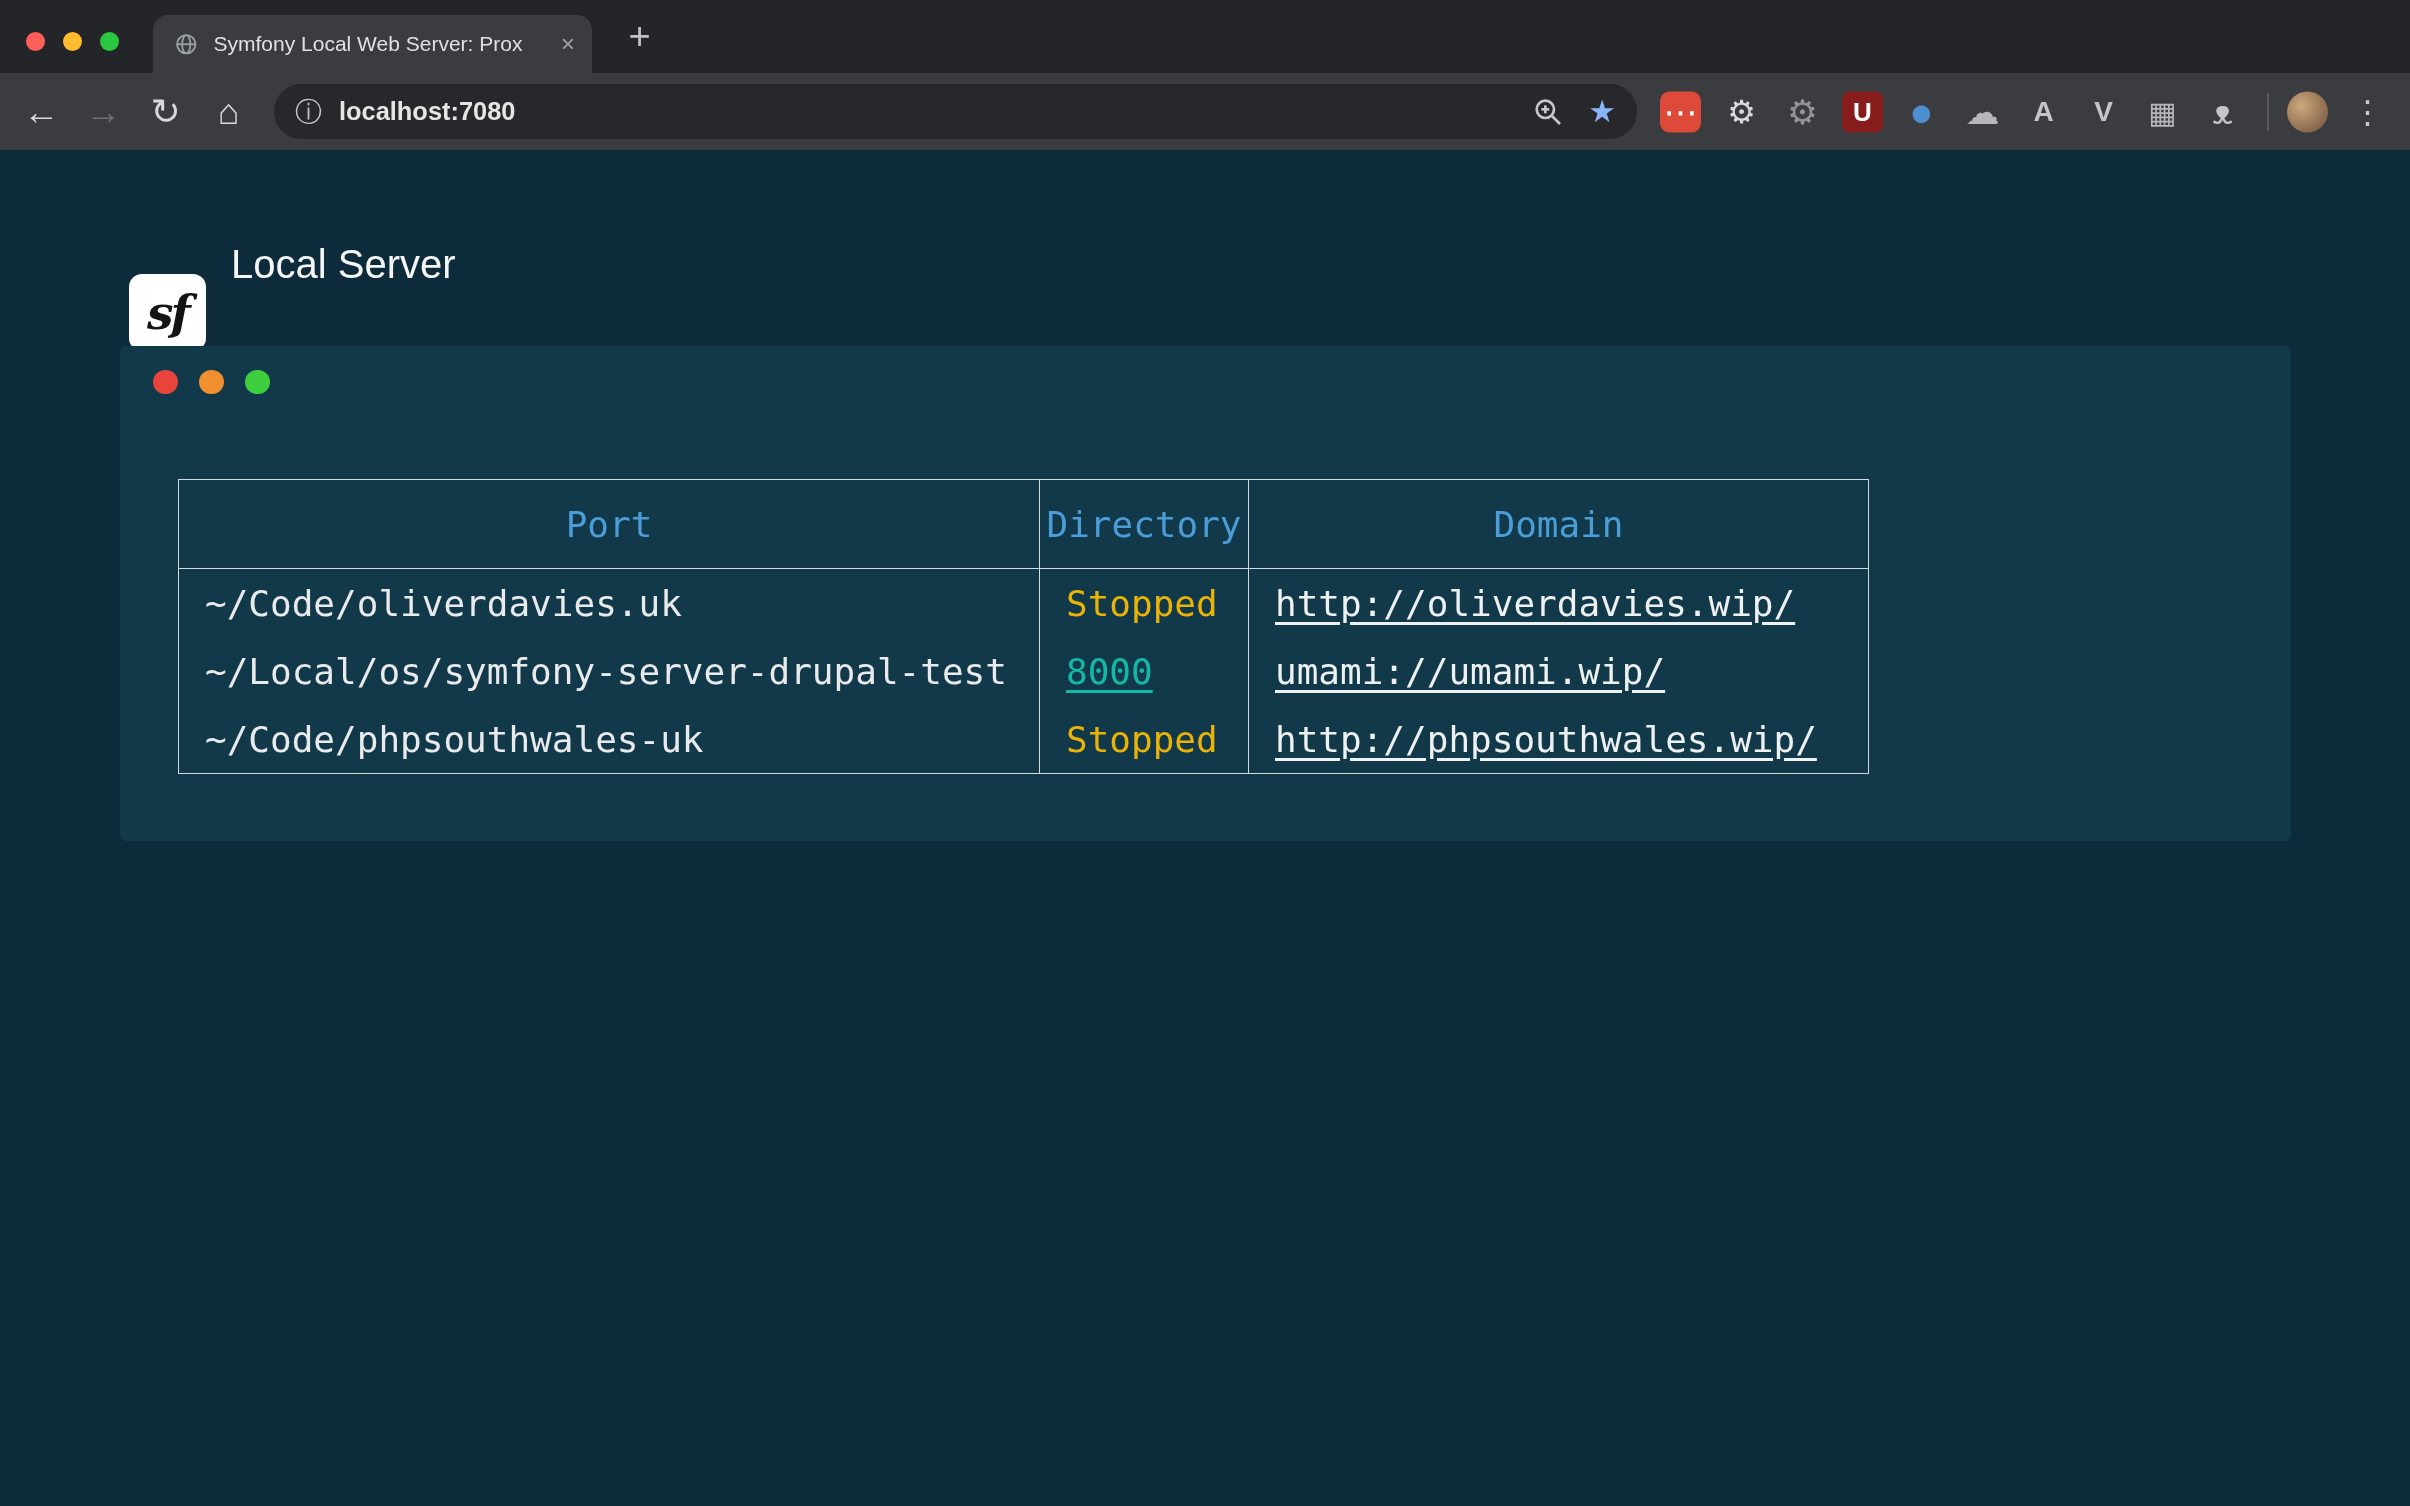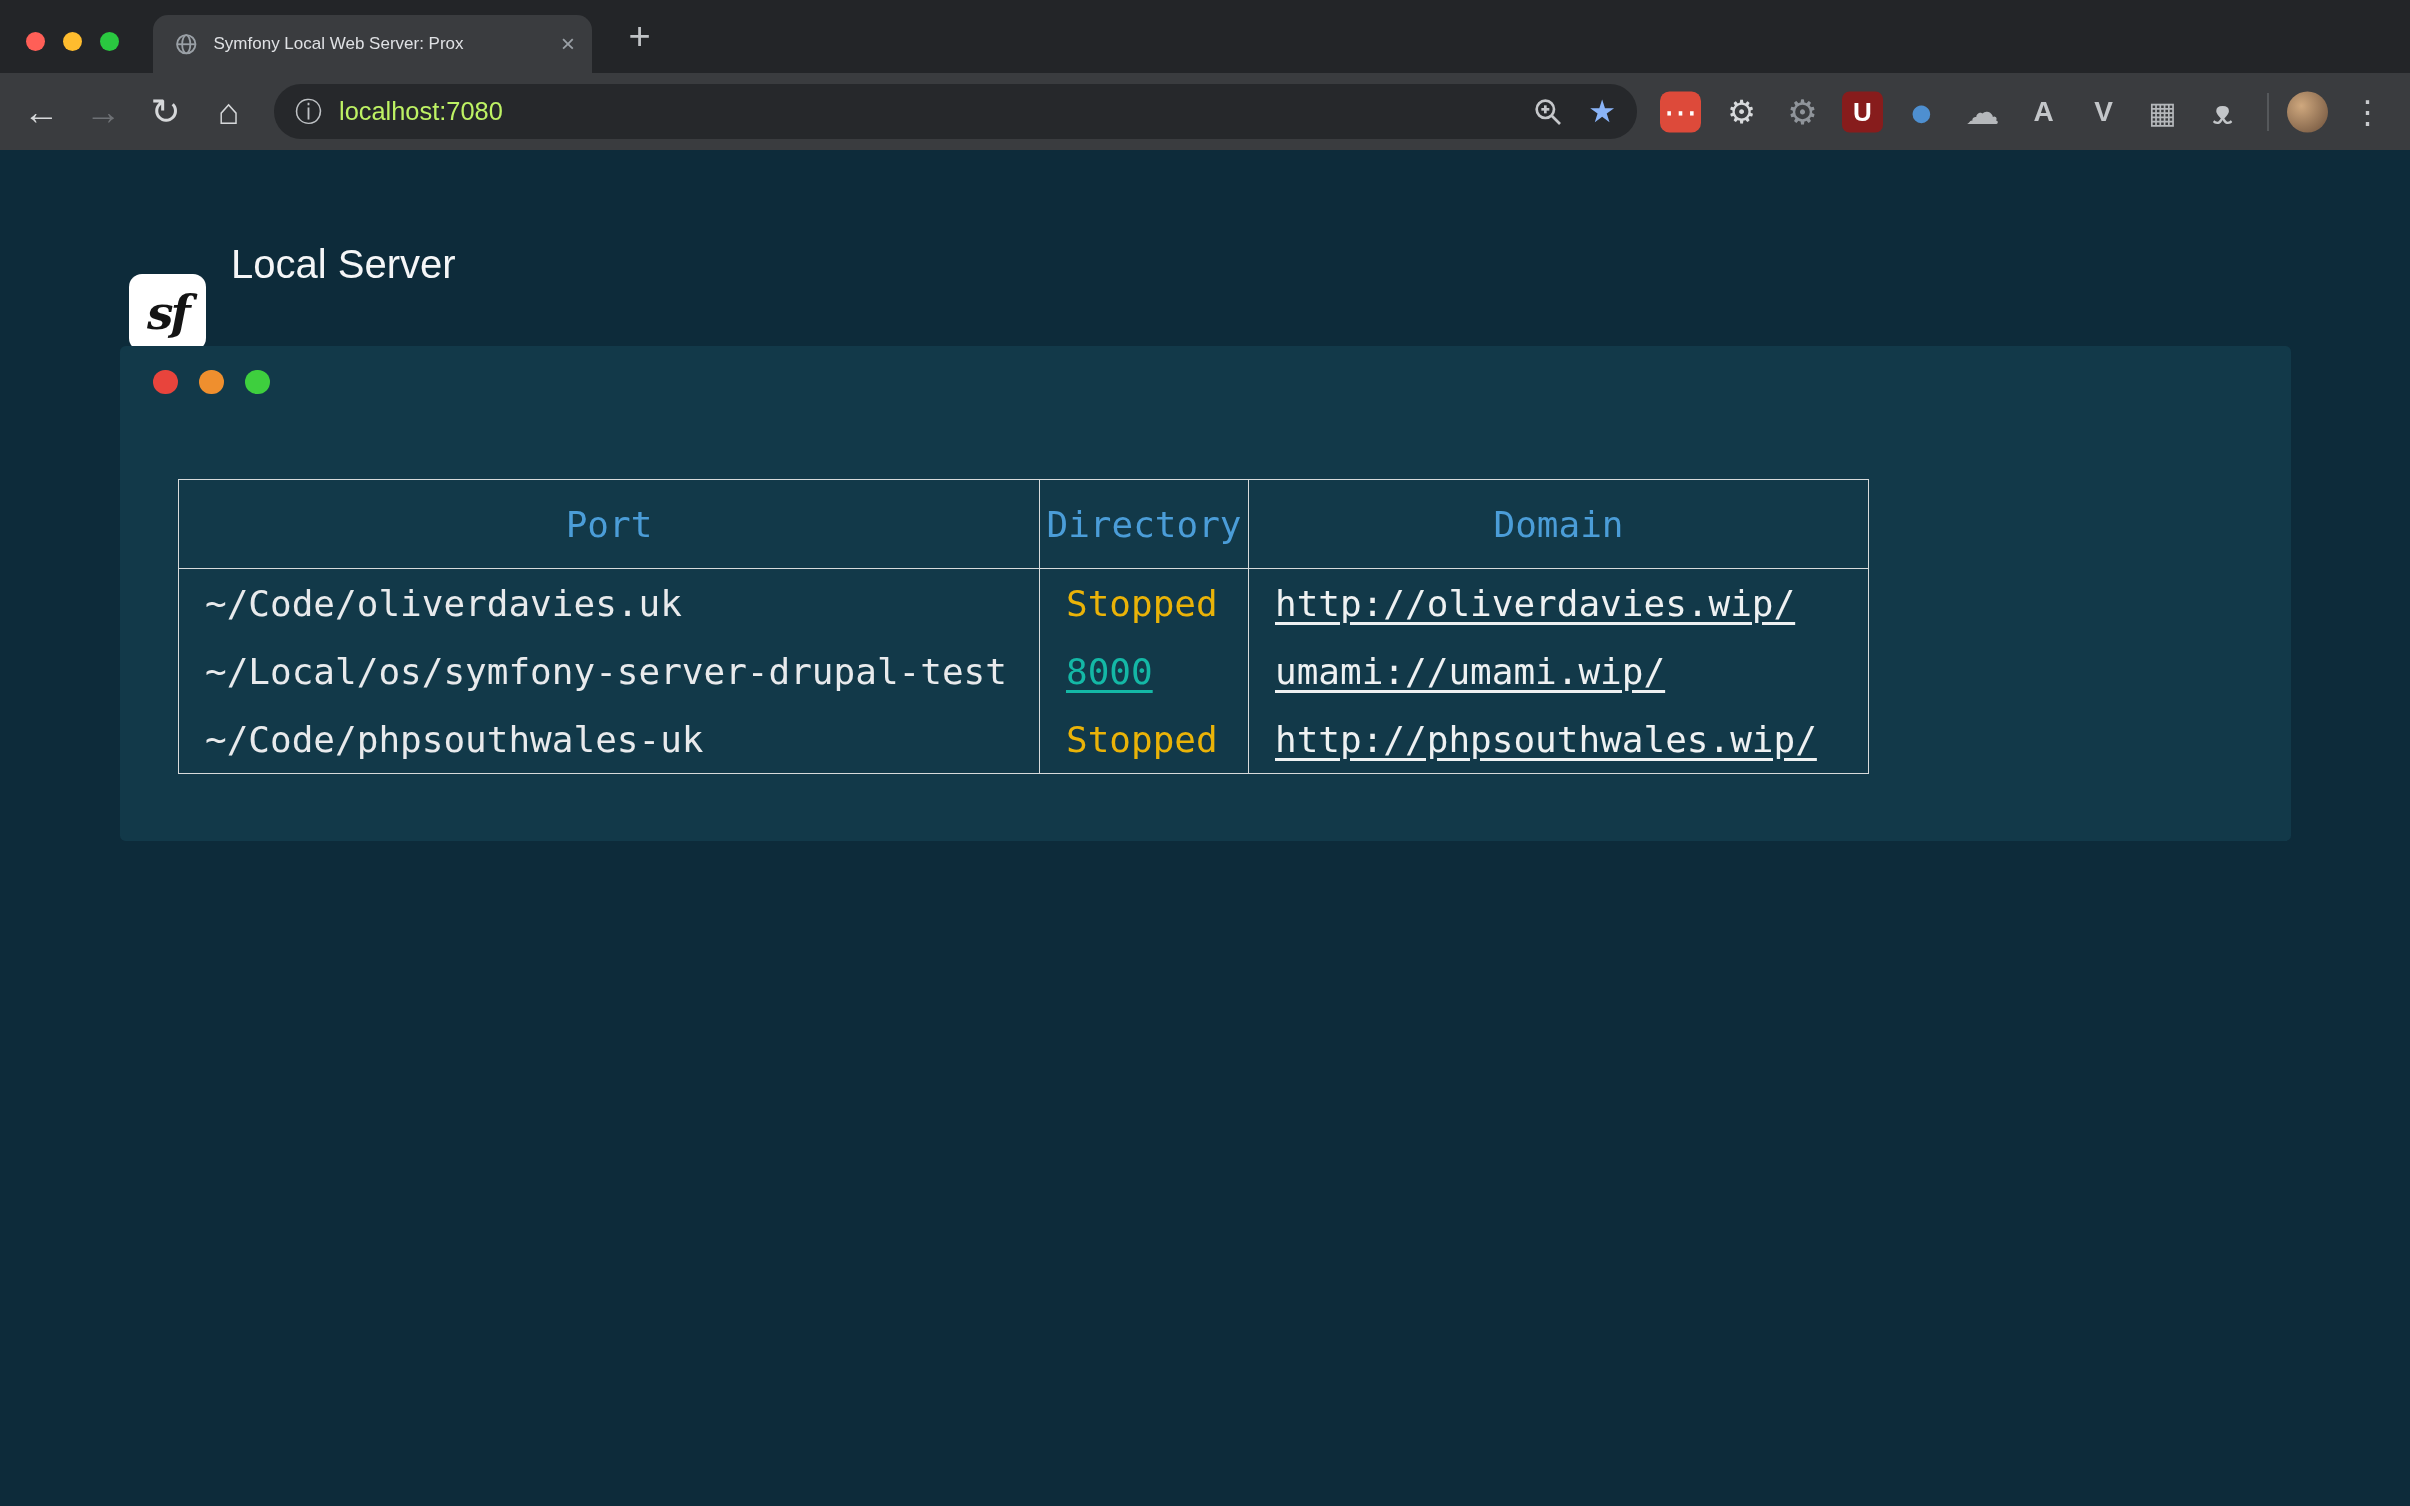--- a/index.html
+++ b/index.html
@@ -9,39 +9,39 @@
 
   
   .tabstrip { position:absolute; top:0; left:0; width:2411px; height:73px; background:#232528; }
   .tlight { position:absolute; top:32px; width:19px; height:19px; border-radius:50%; }
   .tl-close { left:26px;  background:#ff5f57; }
   .tl-min   { left:63px;  background:#febc2e; }
   .tl-zoom  { left:100px; background:#2ac840; }
 
   .tab { position:absolute; left:153px; top:15px; width:439px; height:58px; background:#3a3c3f;
          border-radius:15px 15px 0 0; display:flex; align-items:center; padding:0 17px 0 21px; }
-  .tab-title { flex:1; margin-left:15px; color:#dfe1e4; font-size:17px; white-space:nowrap;
+  .tab-title { flex:1; margin-left:15px; color:#dfe1e4; font-size:21px; white-space:nowrap;
                overflow:hidden; }
   .tab-close { color:#9aa0a6; font-size:24.5px; line-height:1; }
   .newtab { position:absolute; left:619px; top:16px; width:41px; height:41px; display:flex;
             align-items:center; justify-content:center; color:#c0c3c6; font-size:38px; }
 
   .toolbar { position:absolute; top:73px; left:0; width:2411px; height:77px; background:#3a3c3f; }
   .navbtn { position:absolute; top:50%; transform:translateY(-50%); width:53px; height:53px;
             display:flex; align-items:center; justify-content:center; font-size:36px;
             color:#d6d8da; border-radius:50%; }
   .nav-back    { left:15px; }
   .nav-forward { left:77px; color:#6e7175; }
   .nav-reload  { left:139px; }
   .nav-home    { left:202px; }
 
   .omnibox { position:absolute; left:274px; top:11.3px; width:1363px; height:55px; background:#26282b;
              border-radius:27px; display:flex; align-items:center; padding:0 21px; }
   .info-icon { color:#bfc2c5; font-size:27px; }
-  .url { margin-left:17px; color:#bef264; font-size:25.4px; }
+  .url { margin-left:17px; color:#e5e5e5; font-size:25.4px;font-weight:bold; }
   .zoom-icon { margin-left:auto; display:flex; }
   .star-icon { margin-left:24.5px; color:#8ab4f8; font-size:31px; line-height:1; }
 
   .ext { position:absolute; top:50%; transform:translateY(-50%); width:41px; height:41px;
          display:flex; align-items:center; justify-content:center; border-radius:9.4px;
          font-size:30px; color:#c3c6c9; }
   .ext-0 { left:1660px; background:#dd4a3a; color:#ffffff; font-size:34px; }
   .ext-1 { left:1721px; color:#d8dadc; font-size:32px; }
   .ext-2 { left:1782px; color:#8f949a; font-size:34px; }
   .ext-3 { left:1842px; background:#871c1c; color:#ffffff; font-size:26px; font-weight:bold; border-radius:7.5px; }

